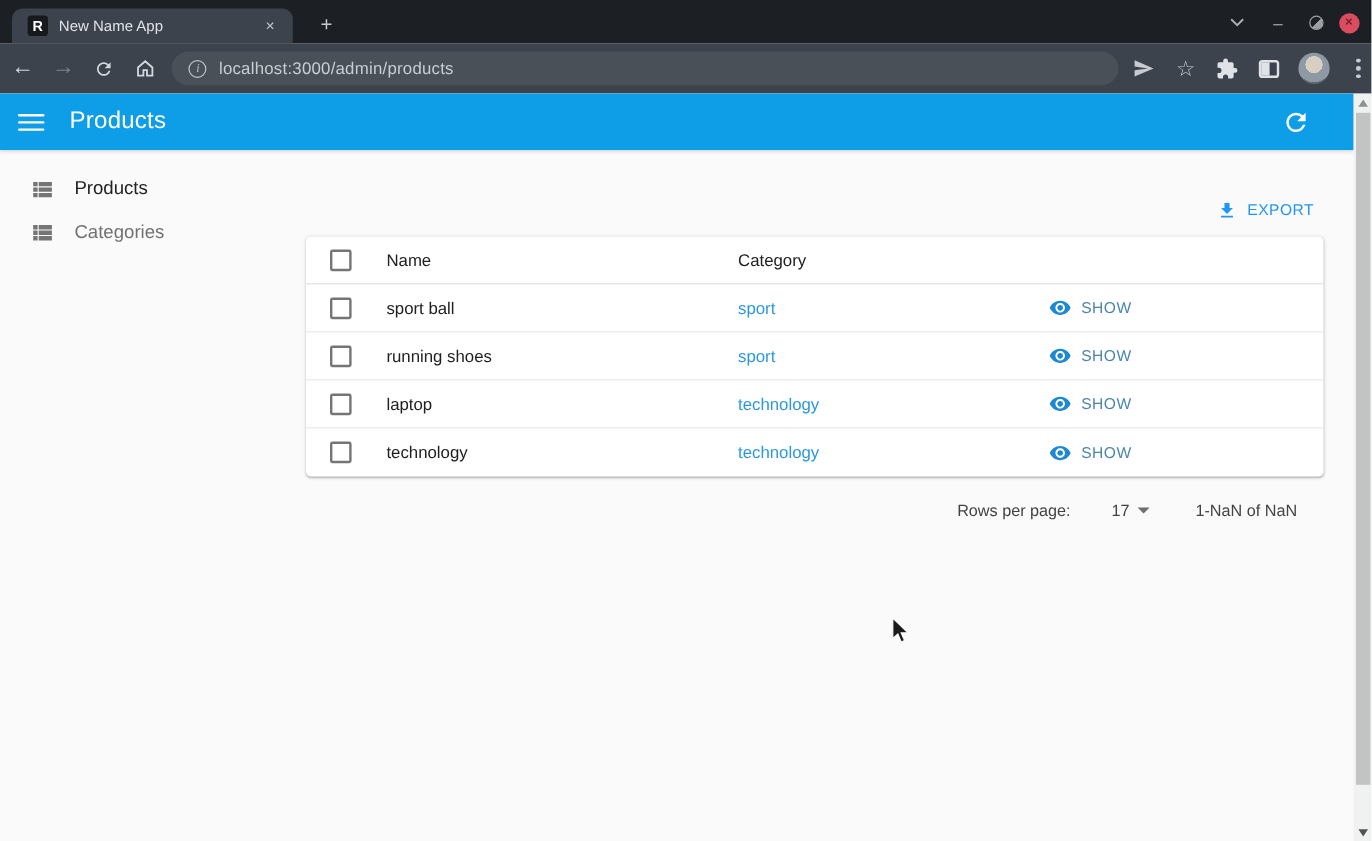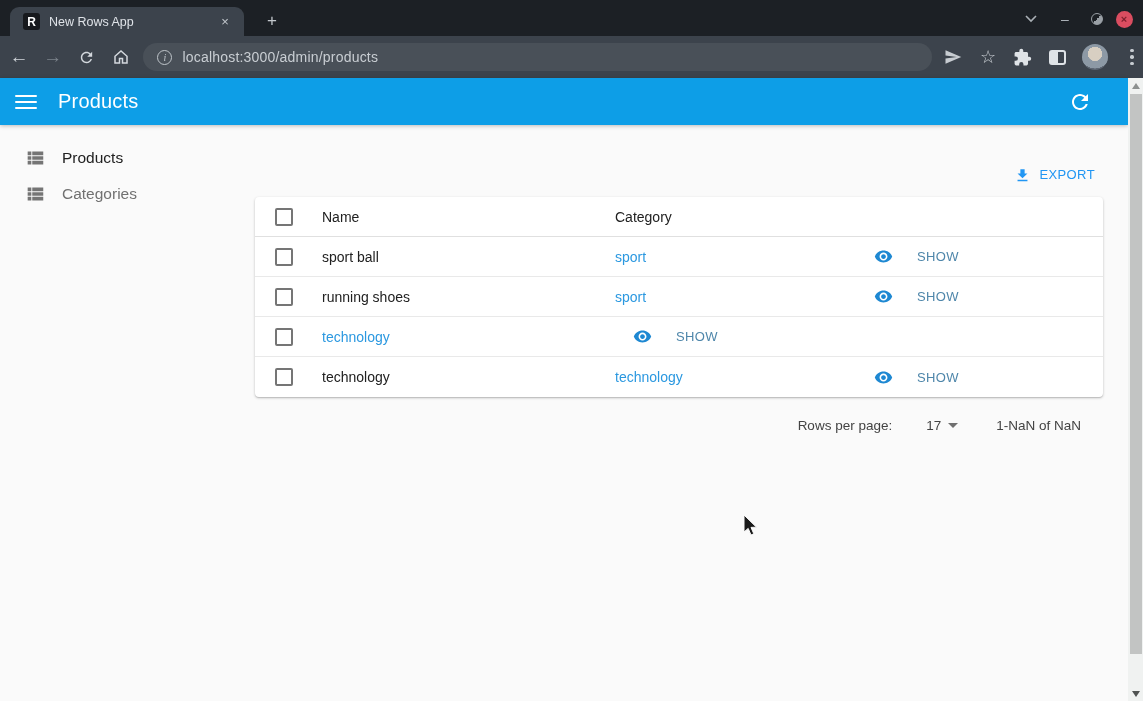--- a/index.html
+++ b/index.html
@@ -69,21 +69,21 @@
 
   .card { position:absolute; left:255px; top:119px; width:848px; background:#fff; border-radius:4px;
           box-shadow:0 1px 3px rgba(0,0,0,.2), 0 1px 1px rgba(0,0,0,.12); }
   .trow { display:grid; grid-template-columns:67px 293px 241px 1fr; align-items:center; height:40px;
           border-bottom:1px solid #e9e9e9; }
   .trow.head { border-bottom:1px solid #e0e0e0; }
   .trow:last-child { border-bottom:none; }
   .cell { font-size:14px; color:#212121; }
   .cb { width:18px; height:18px; border:2px solid #757575; border-radius:2px; margin-left:20px; background:#fff; }
   .cat-link { color:#2b98e0; text-decoration:none; font-size:14px; }
-  .show-btn { display:flex; align-items:center; gap:24px; margin-left:12px; color:#4e86aa;
+  .show-btn { display:flex; align-items:center; gap:8px; margin-left:12px; color:#4e86aa;
               font-size:13px; font-weight:500; letter-spacing:0.4px; width:max-content; padding:4px 6px; }
 
   .pagination { position:absolute; left:255px; top:327px; width:848px; height:40px;
                 display:flex; align-items:center; justify-content:flex-end; color:#434343; font-size:13.5px; padding-right:22px; }
   .rpp-label { margin-right:34px; }
   .rpp-select { display:flex; align-items:center; gap:7px; margin-right:38px; }
   .sel-arrow { width:0; height:0; border-left:5px solid transparent; border-right:5px solid transparent;
                border-top:5px solid #6f6f6f; }
 
   
@@ -95,21 +95,21 @@
   .sb-arrow.bottom { position:absolute; bottom:0; }
 
   .cursor { position:absolute; left:742px; top:514px; pointer-events:none; }
 </style>
 </head>
 <body>
 
 <div class="titlebar">
   <div class="tab">
     <div class="favicon">R</div>
-    <div class="tab-title">New Rows App</div>
+    <div class="tab-title">New Name App</div>
     <div class="tab-close">×</div>
   </div>
   <div class="newtab">+</div>
   <div class="wc wc-chevron">
     <svg width="12" height="8" viewBox="0 0 12 8">
         <polyline points="1,1 6,6 11,1" fill="none" stroke="#aab0b6" stroke-width="1.6"></polyline>
       </svg>
   </div>
   <div class="wc wc-min">–</div>
   <div class="wc wc-restore">
@@ -228,20 +228,21 @@
       <div class="show-btn">
         <svg width="19" height="19" viewBox="0 0 24 24" fill="#1e88d2">
             <path d="M12 4.5C7 4.5 2.73 7.61 1 12c1.73 4.39 6 7.5 11 7.5s9.27-3.11 11-7.5c-1.73-4.39-6-7.5-11-7.5zM12 17c-2.76 0-5-2.24-5-5s2.24-5 5-5 5 2.24 5 5-2.24 5-5 5zm0-8c-1.66 0-3 1.34-3 3s1.34 3 3 3 3-1.34 3-3-1.34-3-3-3z"></path>
           </svg>
         <span>SHOW</span>
       </div>
     </div>
 
     <div class="trow">
       <div class="cb"></div>
+      <div class="cell">laptop</div>
       <div class="cell"><a class="cat-link" href="#">technology</a></div>
       <div class="show-btn">
         <svg width="19" height="19" viewBox="0 0 24 24" fill="#1e88d2">
             <path d="M12 4.5C7 4.5 2.73 7.61 1 12c1.73 4.39 6 7.5 11 7.5s9.27-3.11 11-7.5c-1.73-4.39-6-7.5-11-7.5zM12 17c-2.76 0-5-2.24-5-5s2.24-5 5-5 5 2.24 5 5-2.24 5-5 5zm0-8c-1.66 0-3 1.34-3 3s1.34 3 3 3 3-1.34 3-3-1.34-3-3-3z"></path>
           </svg>
         <span>SHOW</span>
       </div>
     </div>
 
     <div class="trow">

